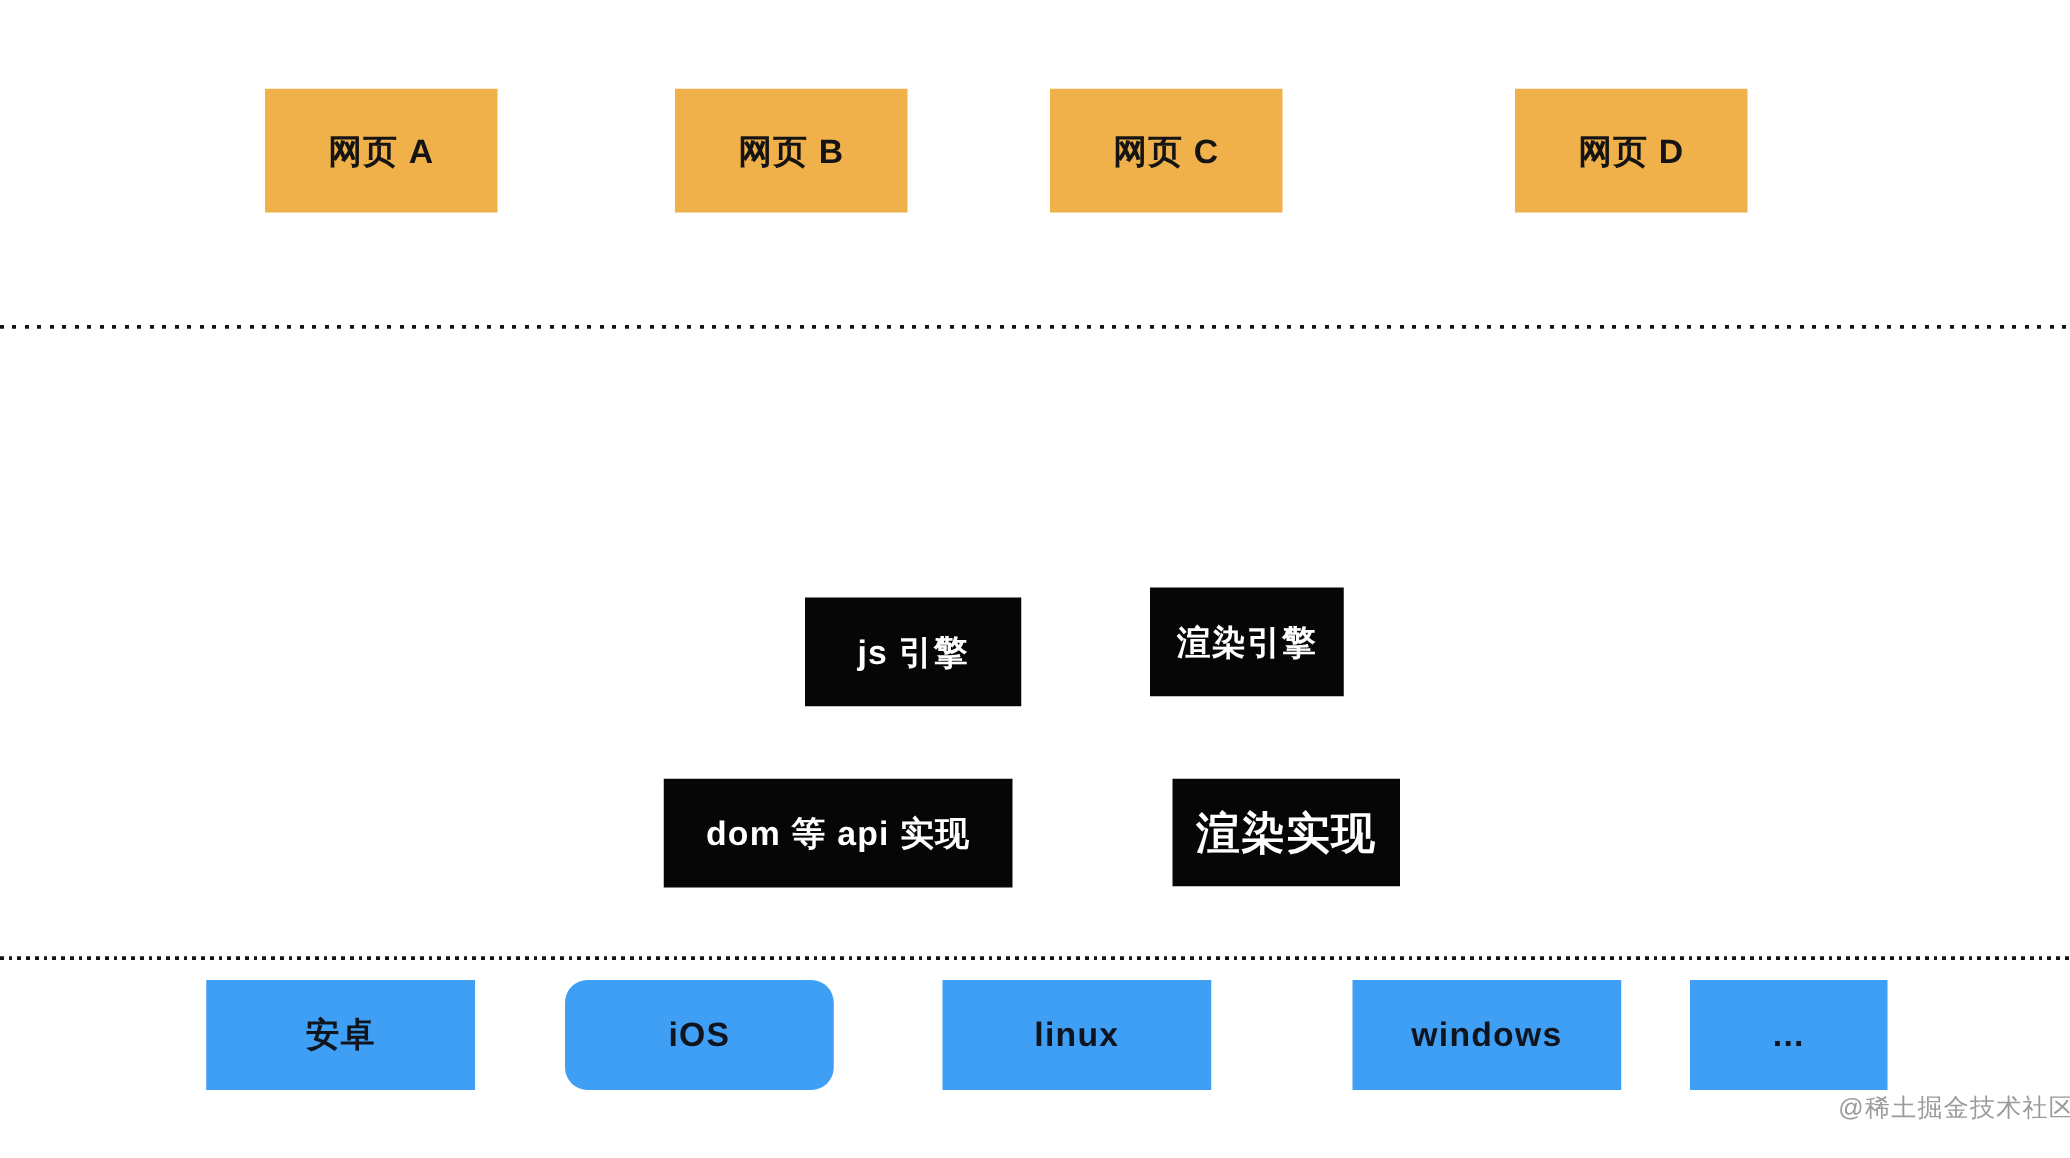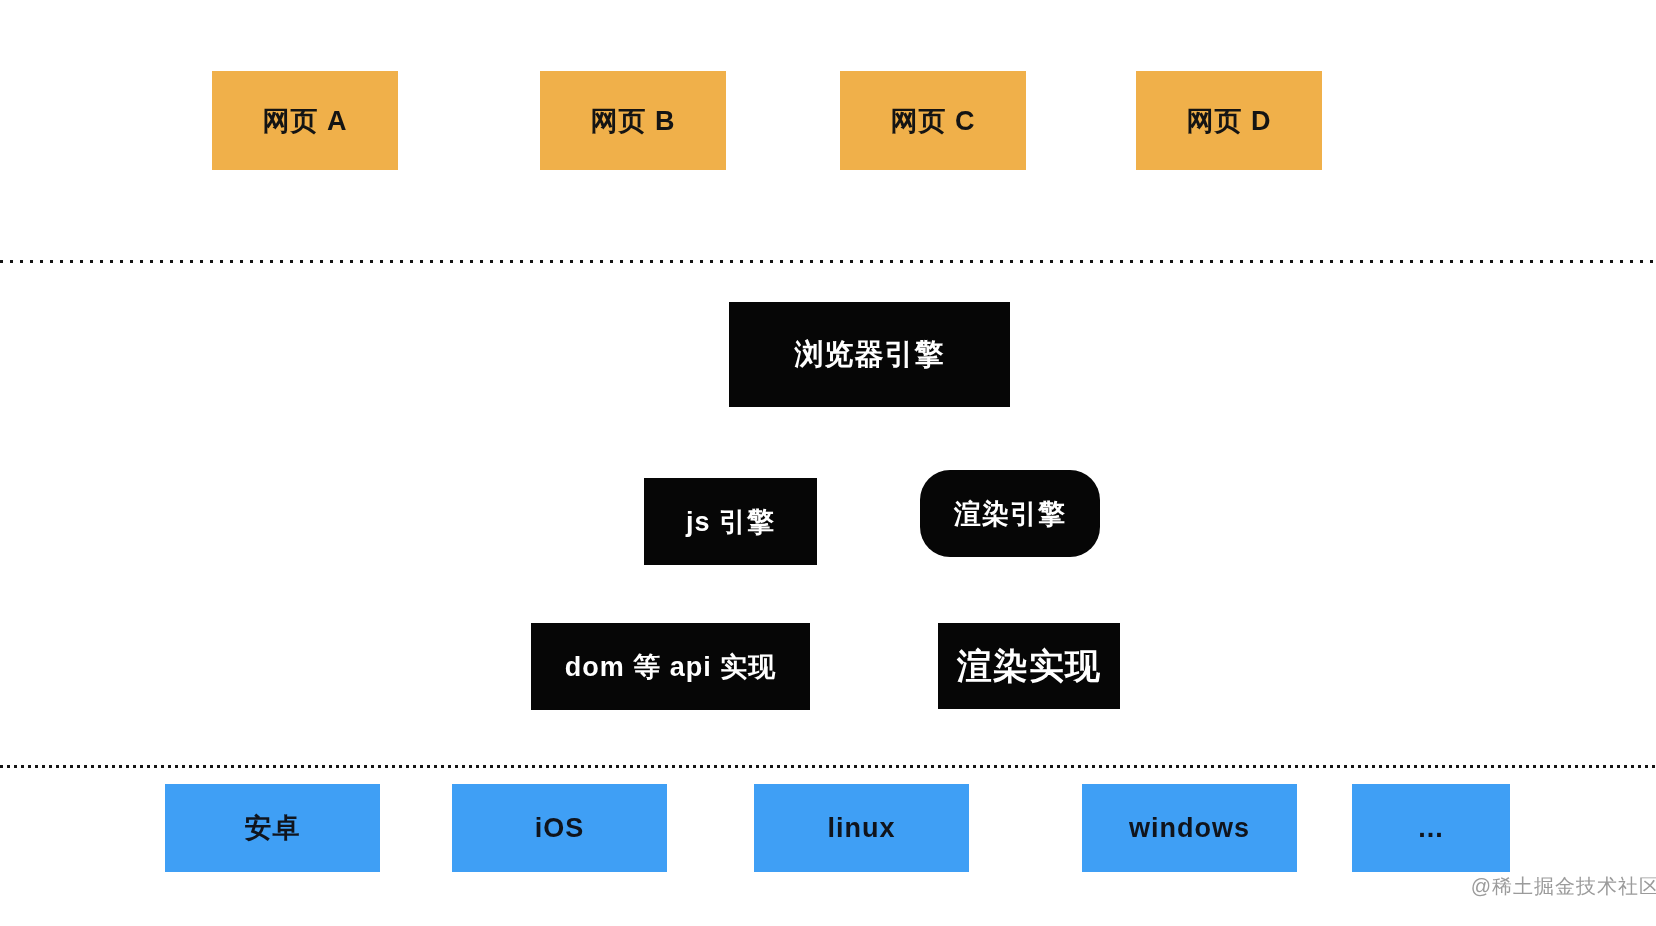--- a/index.html
+++ b/index.html
@@ -70,35 +70,34 @@
   }
 </style>
 </head>
 <body>
 
 <div class="canvas">
 
   <div class="box webpage-box" style="left:212px;">网页 A</div>
   <div class="box webpage-box" style="left:540px;">网页 B</div>
   <div class="box webpage-box" style="left:840px;">网页 C</div>
-  <div class="box webpage-box" style="left:1136px;text-align:right;">网页 D</div>
+  <div class="box webpage-box" style="left:1212px;text-align:right;">网页 D</div>
 
   <div class="dotted-sep top"></div>
 
-  <div class="box engine-box" style="left:729px; top:302px; width:281px; height:105px; font-size:29px;">浏览器引擎</div>
 
   <div class="box engine-box" style="left:644px; top:478px; width:173px; height:87px; font-size:27px;">js 引擎</div>
-  <div class="box engine-box" style="left:920px; top:470px; width:180px; height:87px; font-size:27px;border-radius:30px;">渲染引擎</div>
+  <div class="box engine-box" style="left:920px; top:470px; width:155px; height:87px; font-size:27px;">渲染引擎</div>
 
   <div class="box engine-box" style="left:531px; top:623px; width:279px; height:87px; font-size:27px;">dom 等 api 实现</div>
   <div class="box engine-box" style="left:938px; top:623px; width:182px; height:86px; font-size:35px;">渲染实现</div>
 
   <div class="dotted-sep bottom"></div>
 
   <div class="box platform-box" style="left:165px;">安卓</div>
-  <div class="box platform-box" style="left:452px;">iOS</div>
+  <div class="box platform-box" style="left:452px;border-radius:18px;">iOS</div>
   <div class="box platform-box" style="left:754px;">linux</div>
   <div class="box platform-box" style="left:1082px;">windows</div>
   <div class="box platform-box" style="left:1352px; width:158px;">...</div>
 
   <div class="watermark">@稀土掘金技术社区</div>
 
 </div>
 
 </body></html>

